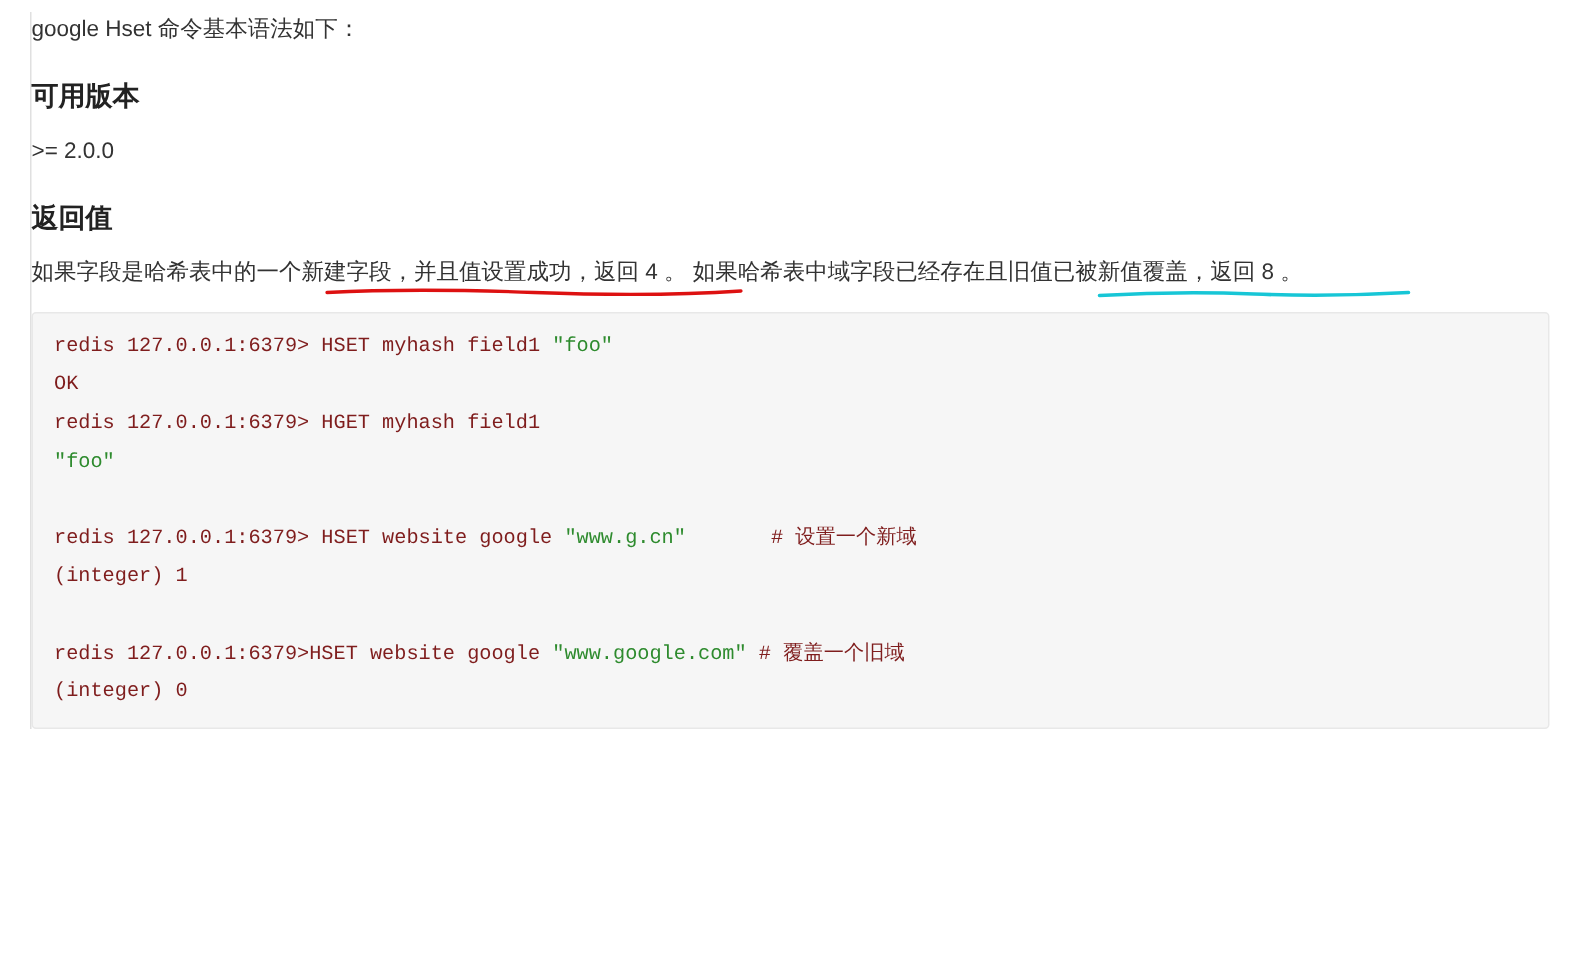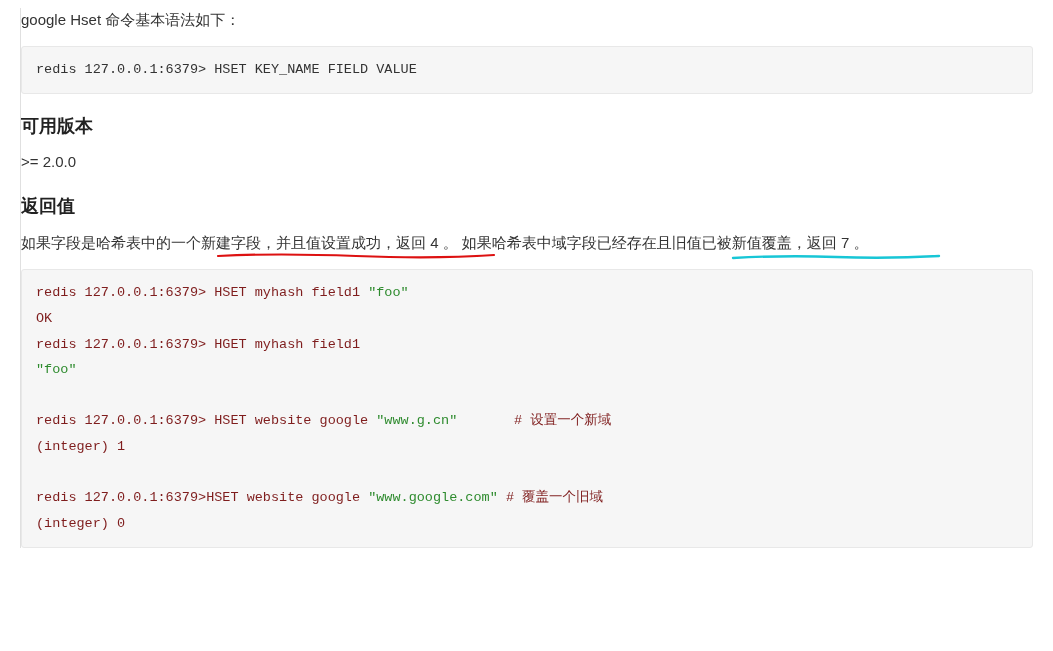--- a/index.html
+++ b/index.html
@@ -51,29 +51,28 @@
     pointer-events: none;
   }
   .underline svg { display: block; }
 </style>
 </head>
 <body>
 
 <div class="content">
 
   <p>google Hset 命令基本语法如下：</p>
-  <div class="code-block"><span class="code-line">redis 127.0.0.1:6379&gt; HSET KEY_NAME FIELD VALUE</span></div>
 
   <h2>可用版本</h2>
   <p>&gt;= 2.0.0</p>
 
   <h2>返回值</h2>
   <div class="para-wrap">
     <p>
-      <span>如果字段是哈希表中的一个新建字段，并且值设置成功，返回 4 。 </span><span>如果哈希表中域字段已经存在且旧值已被新值覆盖，返回 7 。</span>
+      <span>如果字段是哈希表中的一个新建字段，并且值设置成功，返回 4 。 </span><span>如果哈希表中域字段已经存在且旧值已被新值覆盖，返回 8 。</span>
     </p>
     <div class="underline" style="left:195px; top:21px; width:280px;">
       <svg width="280" height="8" viewBox="0 0 280 8">
           <path d="M2 4 Q 60 1 140 4 T 278 3" stroke="#d11" stroke-width="2.2" fill="none" stroke-linecap="round"></path>
         </svg>
     </div>
     <div class="underline" style="left:710px; top:22px; width:210px;">
       <svg width="210" height="8" viewBox="0 0 210 8">
           <path d="M2 5 Q 55 2 105 4 T 208 3" stroke="#17c6d6" stroke-width="2.4" fill="none" stroke-linecap="round"></path>
         </svg>

